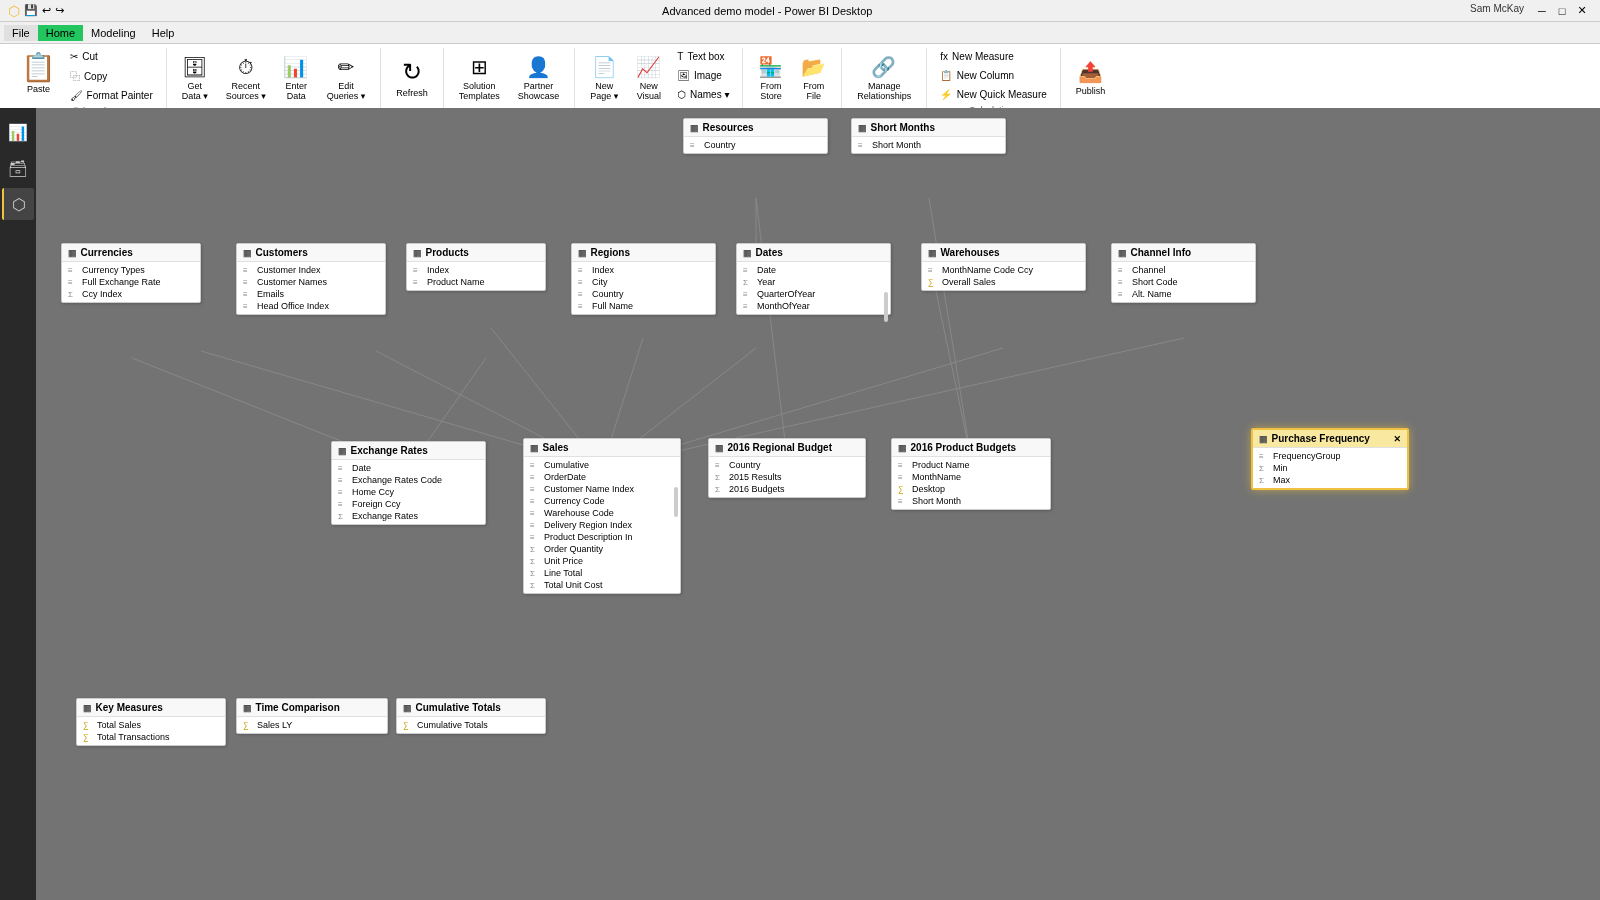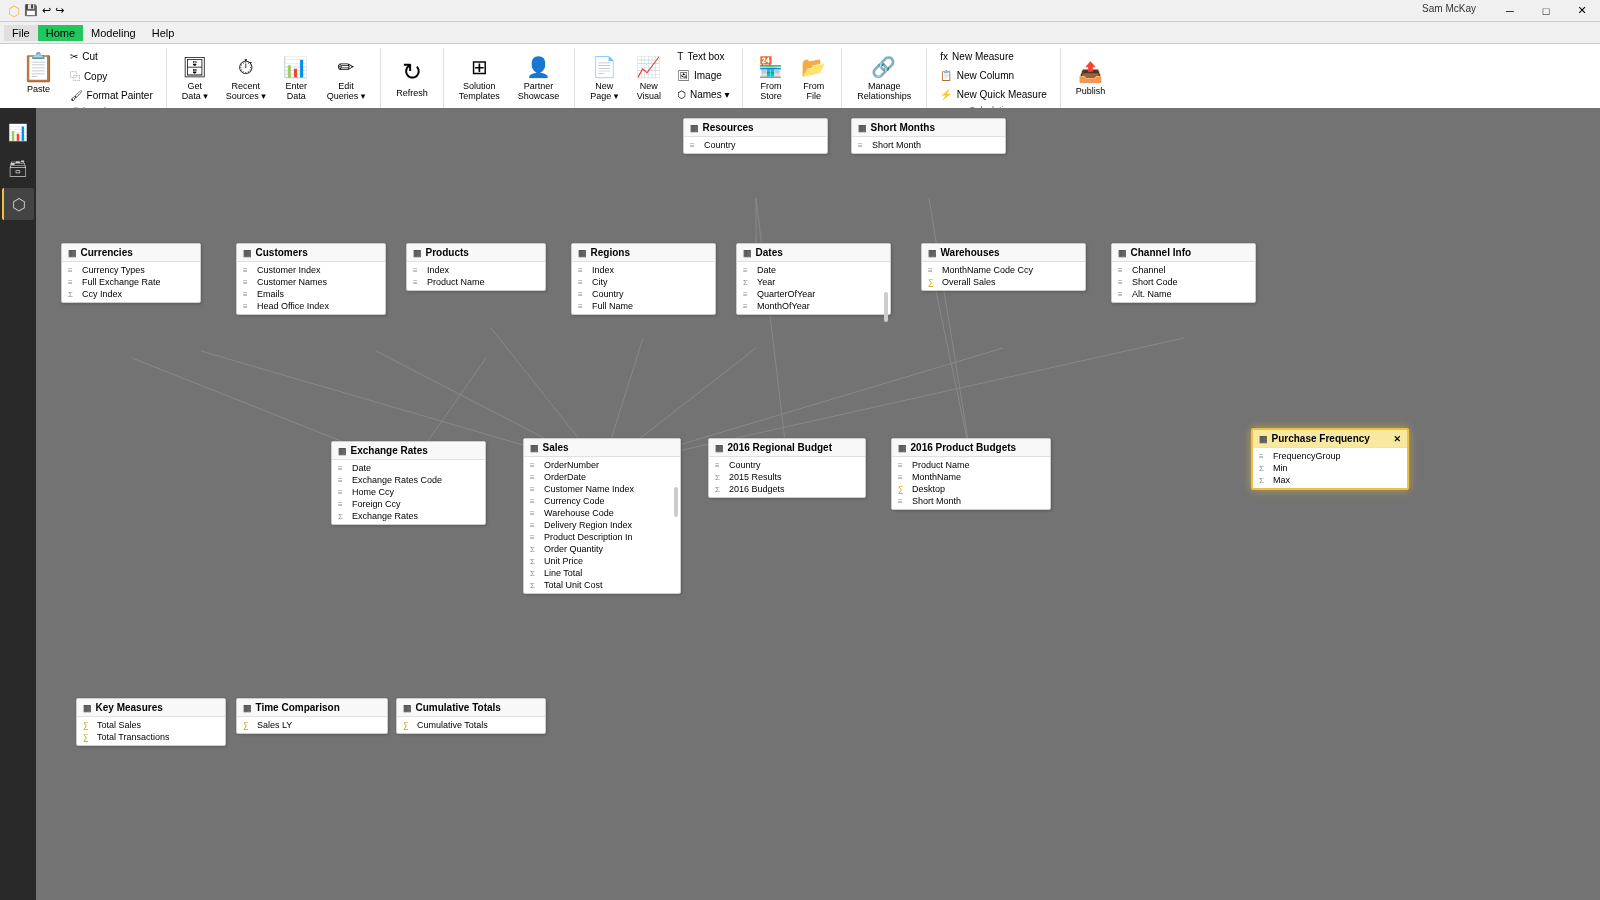--- a/index.html
+++ b/index.html
@@ -10,21 +10,21 @@
       background: #f0f0f0;
       height: 22px;
       display: flex;
       align-items: center;
       justify-content: space-between;
       padding: 0 8px;
       border-bottom: 1px solid #ccc;
     }
     .title-bar-left { display: flex; align-items: center; gap: 4px; font-size: 11px; }
     .title-bar-title { flex: 1; text-align: center; font-size: 11px; }
-    .title-bar-controls { display: flex; gap: 16px; }
+    .title-bar-controls { display: flex; gap: 0; }
     .title-btn { width: 20px; height: 16px; border: none; background: transparent; cursor: pointer; font-size: 11px; display: flex; align-items: center; justify-content: center; }
 
     
     .menu-bar {
       background: #f0f0f0;
       height: 22px;
       display: flex;
       align-items: center;
       padding: 0 4px;
       border-bottom: 1px solid #ccc;
@@ -189,20 +189,21 @@
 </head>
 <body>
 
 <div class="title-bar">
   <div class="title-bar-left">
     <span style="color:#f0c040;font-size:14px;">⬡</span>
     <span style="cursor:pointer;font-size:11px;">💾</span>
     <span style="cursor:pointer;font-size:11px;">↩</span>
     <span style="cursor:pointer;font-size:11px;">↪</span>
   </div>
+  <div class="title-bar-title">Advanced demo model - Power BI Desktop</div>
   <div class="title-bar-controls">
     <span style="font-size:10px;margin-right:8px;color:#333;">Sam McKay</span>
     <button class="title-btn">─</button>
     <button class="title-btn">□</button>
     <button class="title-btn close">✕</button>
   </div>
 </div>
 
 <div class="menu-bar">
   <div class="menu-item active">File</div>
@@ -595,21 +596,21 @@
         </div>
       </div>
       <div class="table-card" style="left: 487px; top: 330px; width: 158px; position: absolute;">
         <div class="table-card-header">
           <span class="table-card-header-icon">▦</span>
           <span>Sales</span>
         </div>
         <div class="table-card-body" style="position: relative;">
           <div class="table-card-field">
             <span class="field-icon ">≡</span>
-            <span>OrderNumber</span>
+            <span>Cumulative</span>
           </div>
           <div class="table-card-field">
             <span class="field-icon ">≡</span>
             <span>OrderDate</span>
           </div>
           <div class="table-card-field">
             <span class="field-icon ">≡</span>
             <span>Customer Name Index</span>
           </div>
           <div class="table-card-field">

